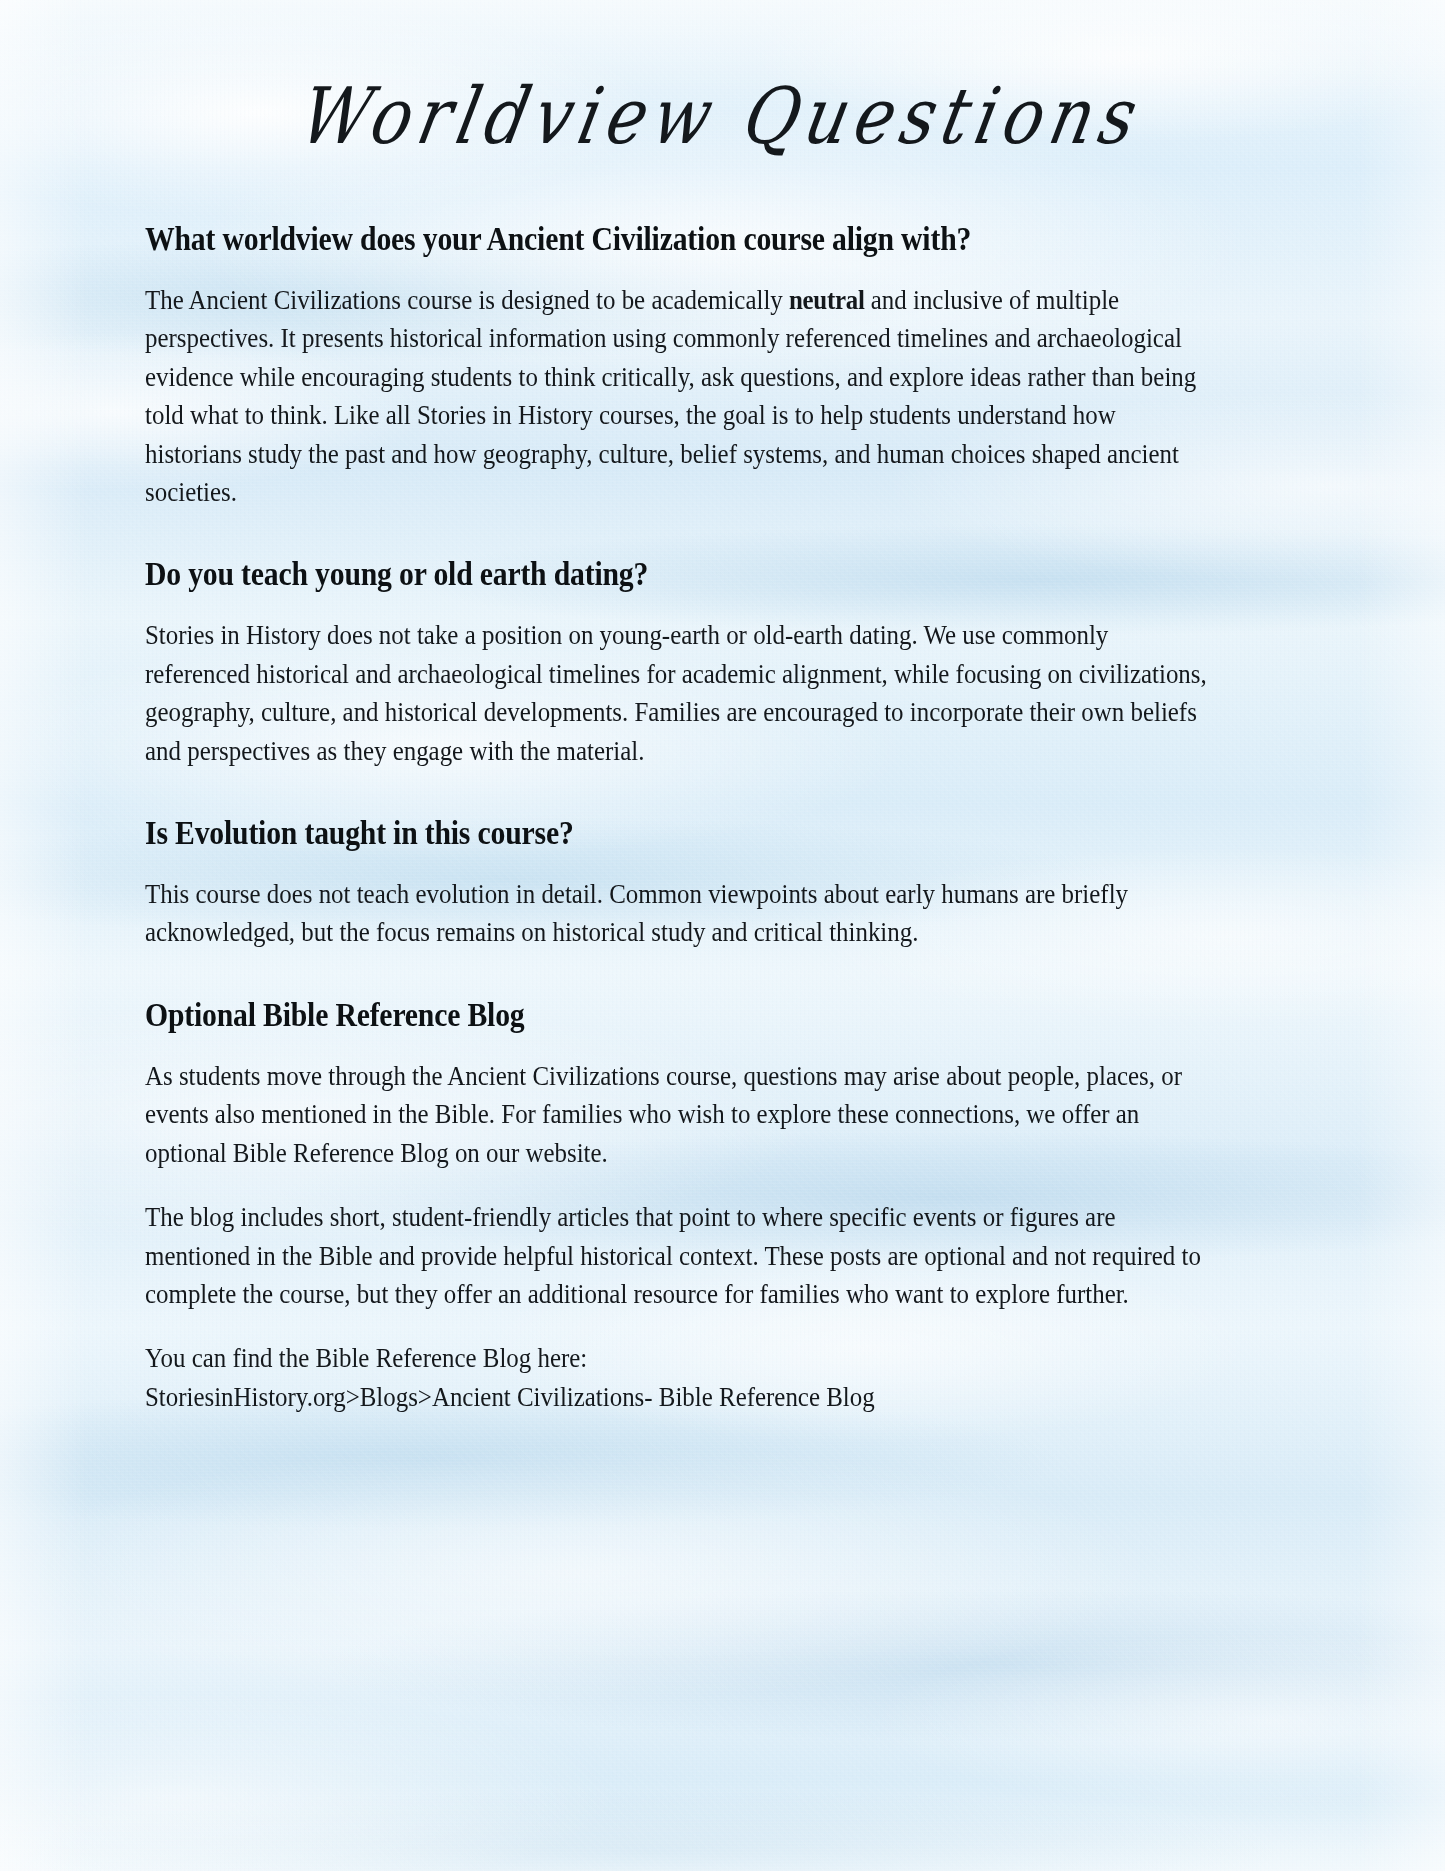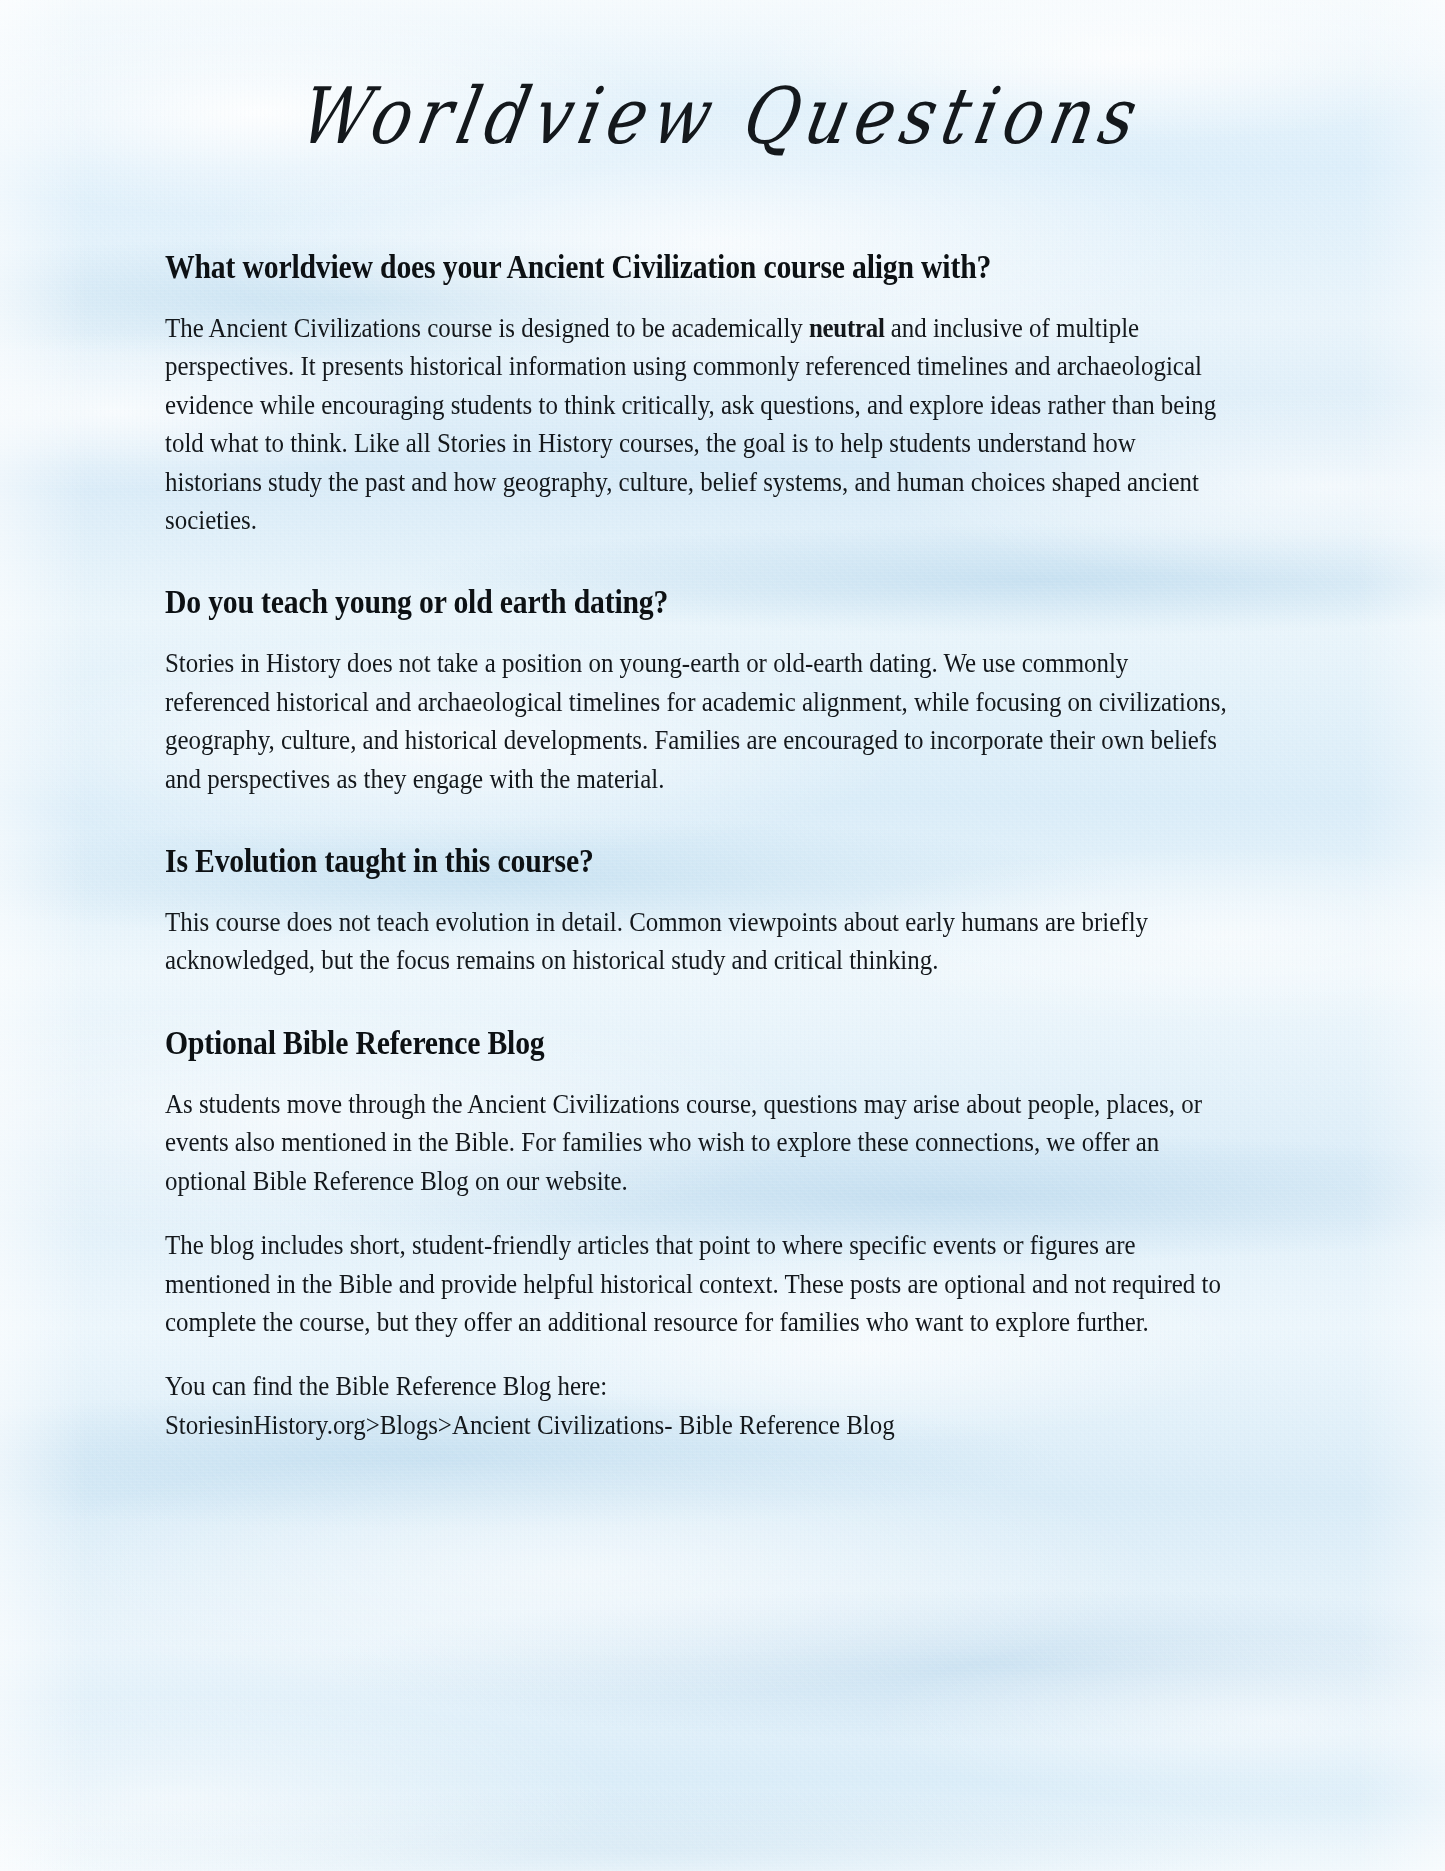--- a/index.html
+++ b/index.html
@@ -99,23 +99,22 @@
     letter-spacing: 7px;
     color: #14181c;
     transform: skewX(-12deg) scaleY(1.18);
     transform-origin: center center;
     white-space: nowrap;
   }
 
   .body-col {
     position: absolute;
     left: 145px;
-    top: 248px;
+    top: 220px;
     width: 1150px;
-    margin-left: 20px;
   }
 
   h2.q-heading {
     font-family: "Liberation Serif", serif;
     font-weight: 700;
     font-size: 33px;
     line-height: 1.18;
     color: #0d1114;
     margin: 0 0 22px 0;
     transform: scaleX(0.90);

